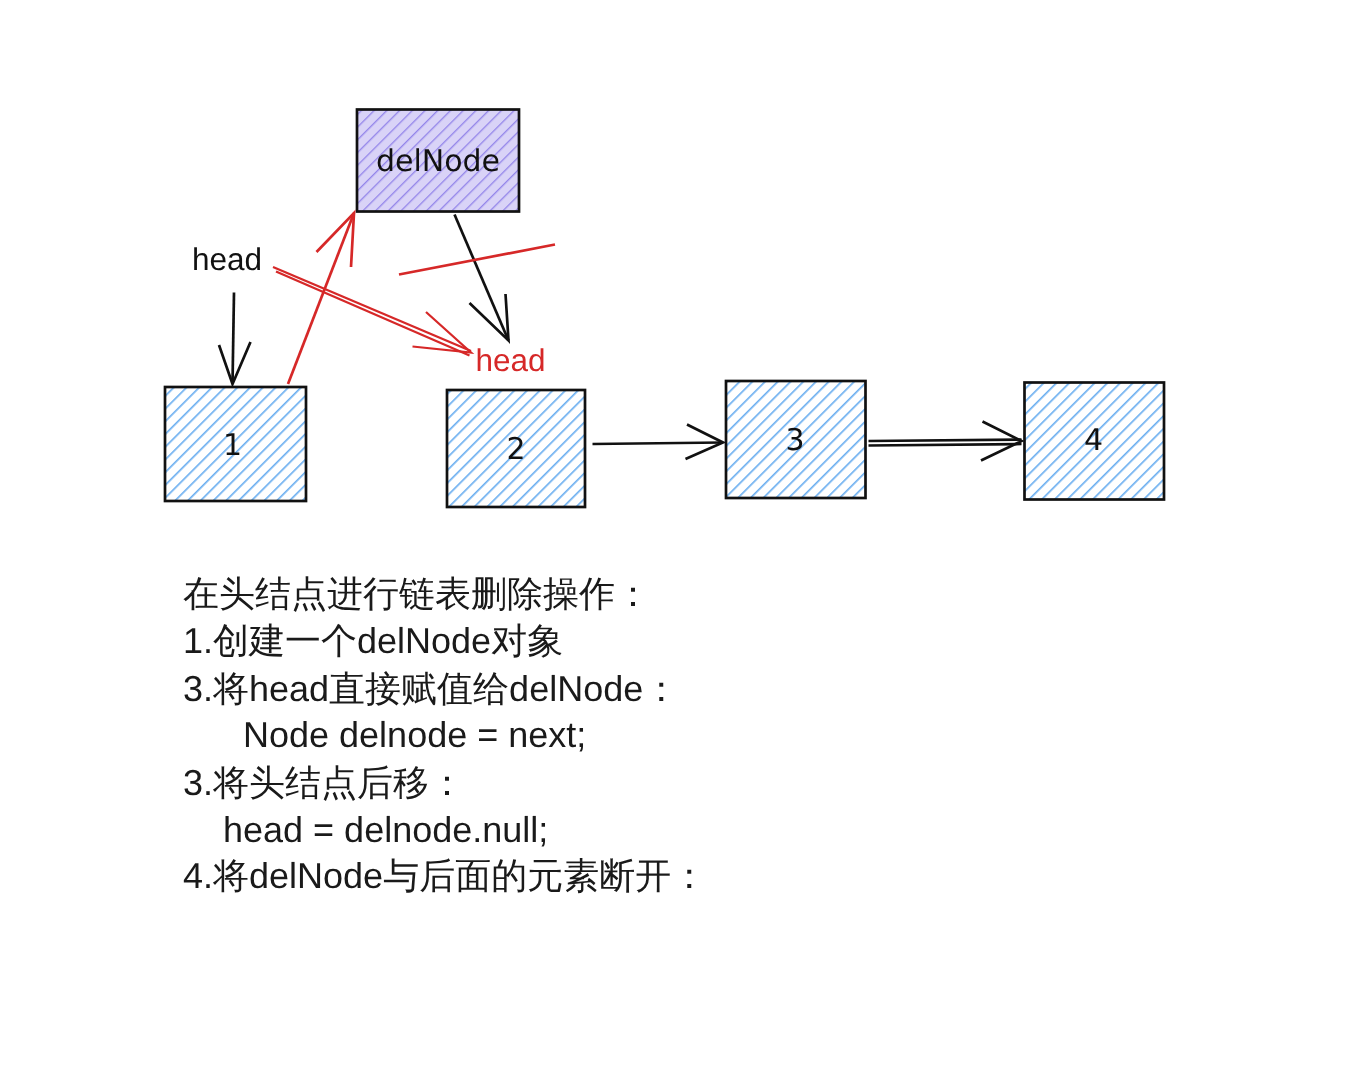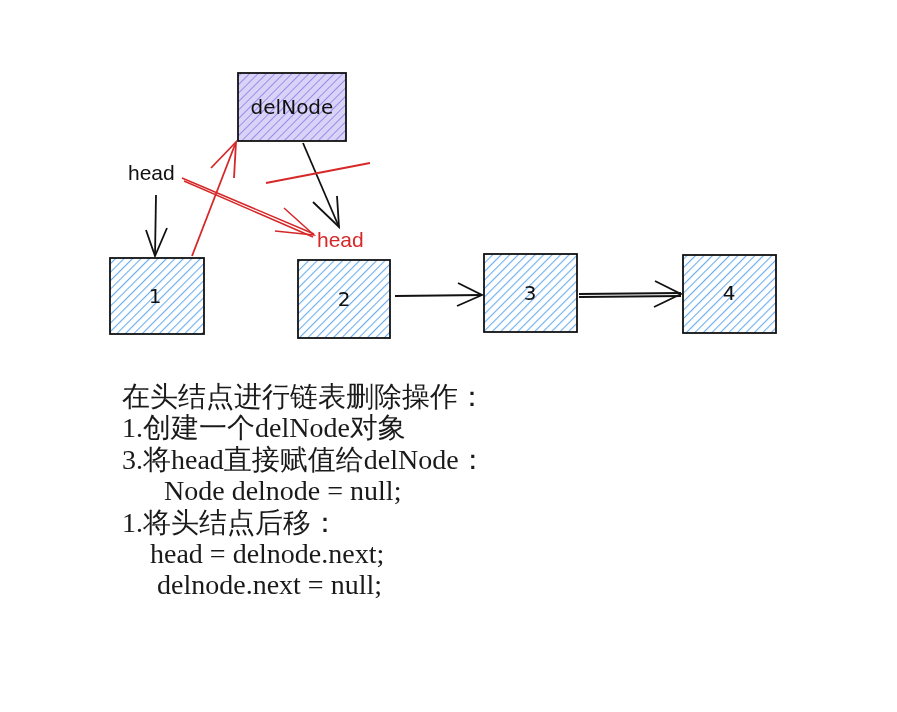--- a/index.html
+++ b/index.html
@@ -1,20 +1,20 @@
 <!DOCTYPE html>
 <html><head>
 <meta charset="utf-8">
 <style>
   html, body { margin:0; padding:0; background:#ffffff; }
   body { width:897px; height:712px; position:relative; overflow:hidden; font-family:"Liberation Sans", sans-serif; }
   #diagram { position:absolute; left:0; top:0; }
   .node-label { font-family:"DejaVu Sans", sans-serif; font-size:20px; fill:#111; }
   .text-label { font-family:"Liberation Sans", sans-serif; font-size:21px; }
-  #notes { position:absolute; left:122px; top:381px; font-family:Liberation Serif, serif; font-size:28px; color:#1a1a1a; line-height:31.4px; }
+  #notes { position:absolute; left:122px; top:381px; font-family:Liberation Sans, sans-serif; font-size:24px; color:#1a1a1a; line-height:31.4px; }
   #notes div { white-space:pre; }
   #watermark { position:absolute; right:16px; top:718px; font-family:Liberation Sans, sans-serif; font-size:12px; color:#404040; }
 </style>
 </head>
 <body>
 
 <svg id="diagram" width="897" height="712">
   <defs>
     <pattern id="hatch-blue" patternUnits="userSpaceOnUse" width="6" height="6" patternTransform="rotate(45)">
       <rect width="6" height="6" fill="#ffffff"></rect>
@@ -83,19 +83,19 @@
 
   <path d="M 266 183 L 370 163" stroke="#d62828" stroke-width="1.8" fill="none"></path>
 
   <text class="text-label" x="317" y="247" fill="#d62828">head</text>
 </svg>
 
 <div id="notes">
   <div>在头结点进行链表删除操作：</div>
   <div>1.创建一个delNode对象</div>
   <div>3.将head直接赋值给delNode：</div>
-  <div>      Node delnode = null;</div>
-  <div>1.将头结点后移：</div>
-  <div>    head = delnode.next;</div>
-  <div>     delnode.next = null;</div>
+  <div>      Node delnode = next;</div>
+  <div>3.将头结点后移：</div>
+  <div>    head = delnode.null;</div>
+  <div>4.将delNode与后面的元素断开：</div>
 </div>
 
 <div id="watermark">CSDN @杨  情</div>
 
 </body></html>

